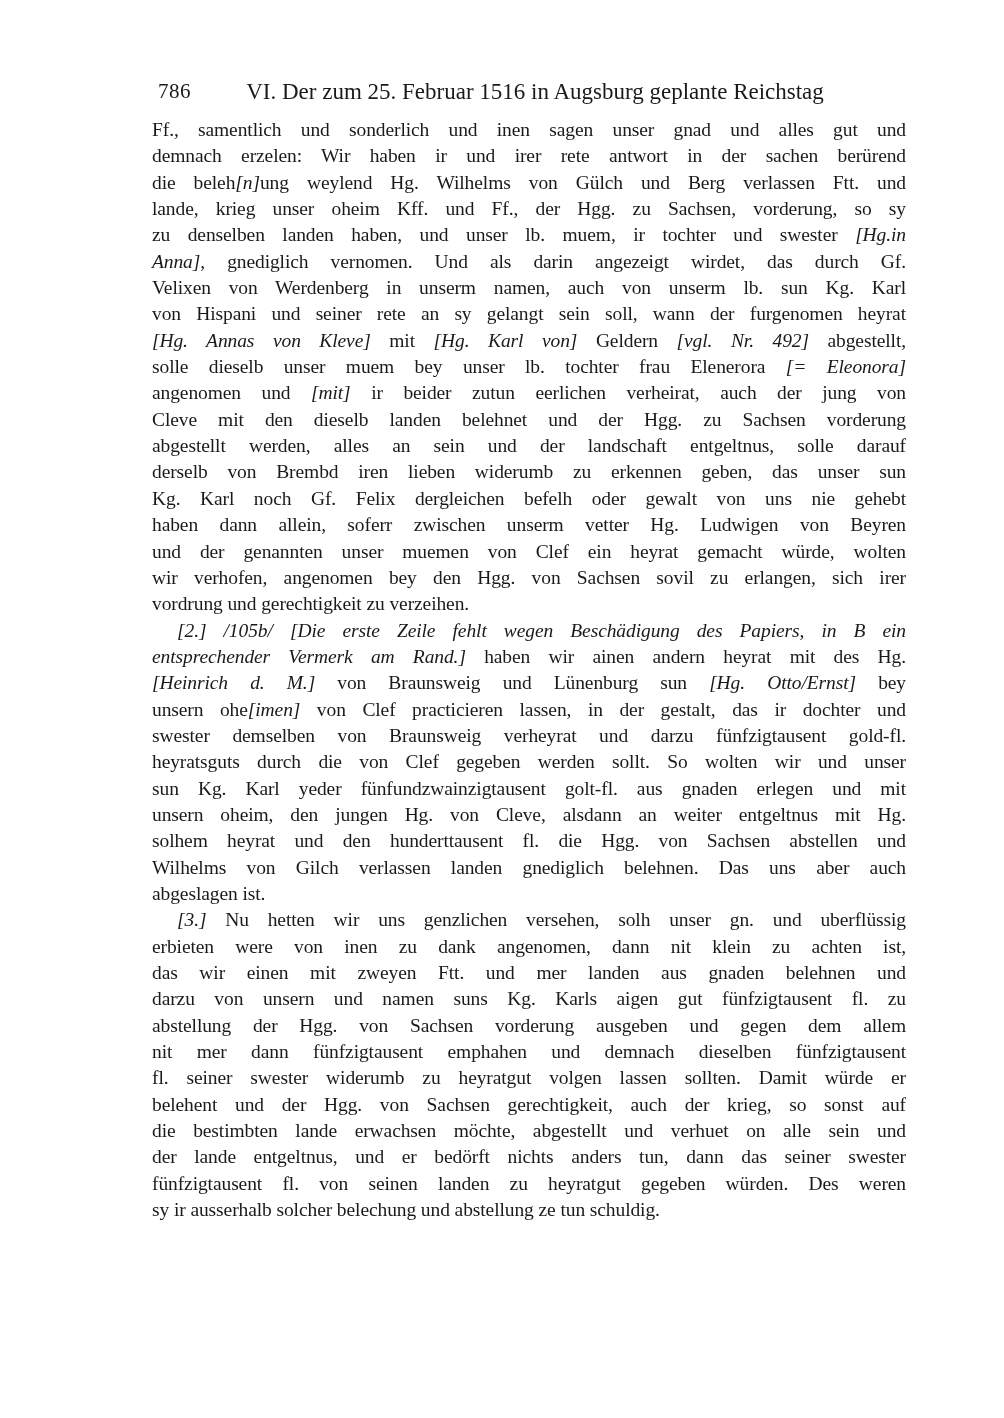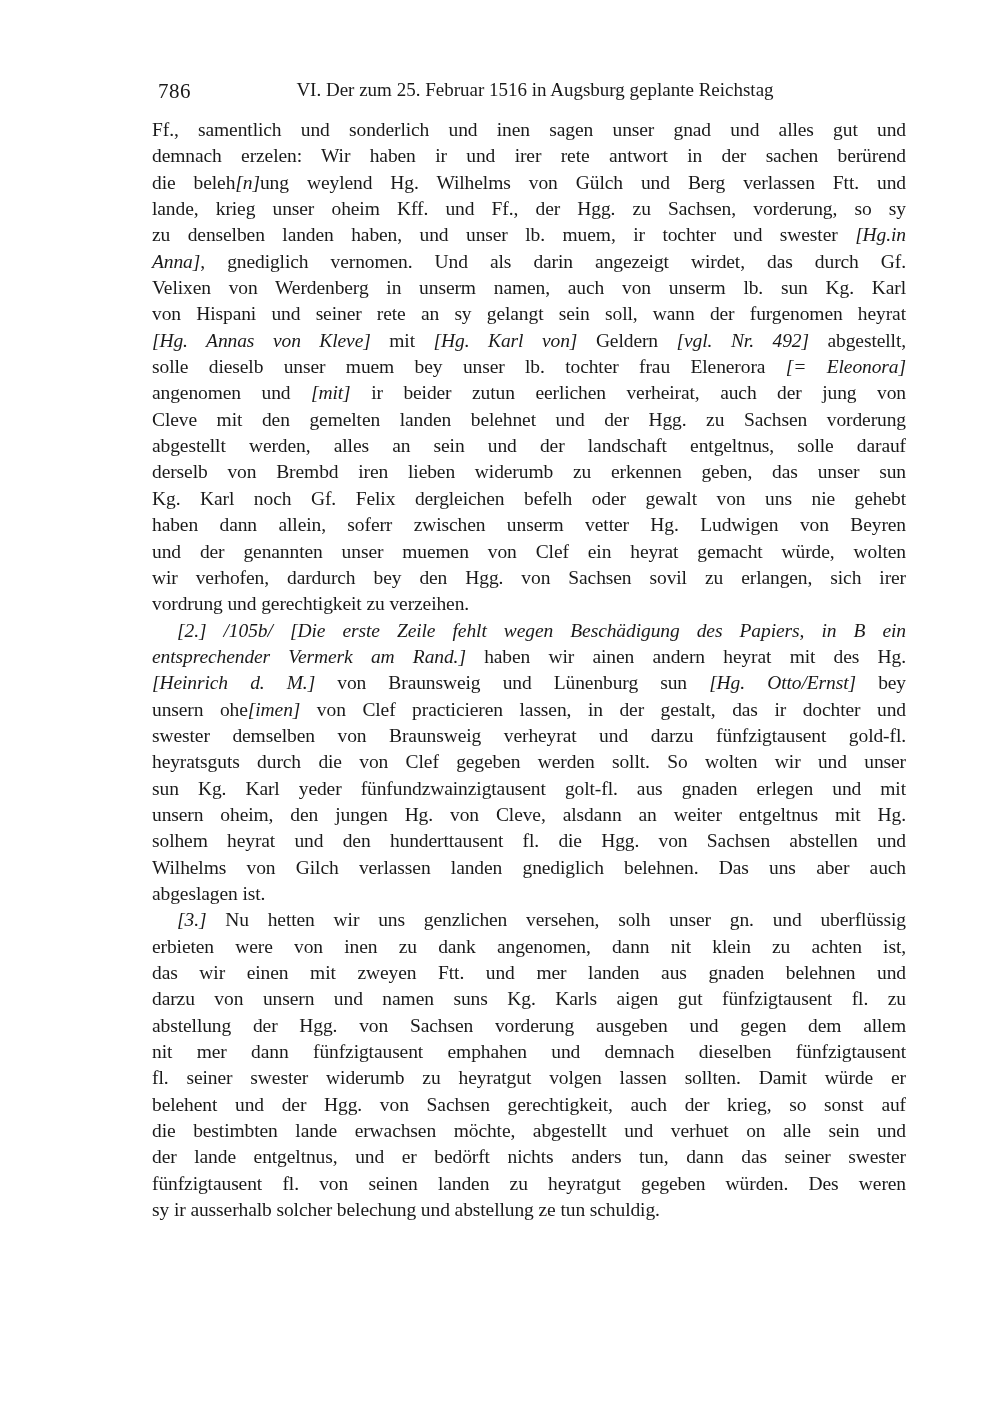--- a/index.html
+++ b/index.html
@@ -26,21 +26,21 @@
   .page-num {
     position: absolute;
     left: 0;
     top: 0;
     font-size: 21px;
     letter-spacing: 0.5px;
   }
   .head-title {
     display: block;
     text-align: center;
-    font-size: 19px;
+    font-size: 23px;
   }
   .text-block {
     position: absolute;
     top: 117px;
     left: 152px;
     width: 754px;
     font-size: 19.5px;
     line-height: 26.35px;
     letter-spacing: -0.1px;
   }
@@ -72,27 +72,27 @@
       <div class="line"><span class="">demnach erzelen: Wir haben ir und irer rete antwort in der sachen berürend</span></div>
       <div class="line"><span class="">die beleh</span><span class="it">[n]</span><span class="">ung weylend Hg. Wilhelms von Gülch und Berg verlassen Ftt. und</span></div>
       <div class="line"><span class="">lande, krieg unser oheim Kff. und Ff., der Hgg. zu Sachsen, vorderung, so sy</span></div>
       <div class="line"><span class="">zu denselben landen haben, und unser lb. muem, ir tochter und swester </span><span class="it">[Hg.in</span></div>
       <div class="line"><span class="it">Anna]</span><span class="">, gnediglich vernomen. Und als darin angezeigt wirdet, das durch Gf.</span></div>
       <div class="line"><span class="">Velixen von Werdenberg in unserm namen, auch von unserm lb. sun Kg. Karl</span></div>
       <div class="line"><span class="">von Hispani und seiner rete an sy gelangt sein soll, wann der furgenomen heyrat</span></div>
       <div class="line"><span class="it">[Hg. Annas von Kleve]</span><span class=""> mit </span><span class="it">[Hg. Karl von]</span><span class=""> Geldern </span><span class="it">[vgl. Nr. 492]</span><span class=""> abgestellt,</span></div>
       <div class="line"><span class="">solle dieselb unser muem bey unser lb. tochter frau Elenerora </span><span class="it">[= Eleonora]</span></div>
       <div class="line"><span class="">angenomen und </span><span class="it">[mit]</span><span class=""> ir beider zutun eerlichen verheirat, auch der jung von</span></div>
-      <div class="line"><span class="">Cleve mit den gemelten landen belehnet und der Hgg. zu Sachsen vorderung</span></div>
+      <div class="line"><span class="">Cleve mit den dieselb landen belehnet und der Hgg. zu Sachsen vorderung</span></div>
       <div class="line"><span class="">abgestellt werden, alles an sein und der landschaft entgeltnus, solle darauf</span></div>
       <div class="line"><span class="">derselb von Brembd iren lieben widerumb zu erkennen geben, das unser sun</span></div>
       <div class="line"><span class="">Kg. Karl noch Gf. Felix dergleichen befelh oder gewalt von uns nie gehebt</span></div>
       <div class="line"><span class="">haben dann allein, soferr zwischen unserm vetter Hg. Ludwigen von Beyren</span></div>
       <div class="line"><span class="">und der genannten unser muemen von Clef ein heyrat gemacht würde, wolten</span></div>
-      <div class="line"><span class="">wir verhofen, dardurch bey den Hgg. von Sachsen sovil zu erlangen, sich irer</span></div>
+      <div class="line"><span class="">wir verhofen, angenomen bey den Hgg. von Sachsen sovil zu erlangen, sich irer</span></div>
       <div class="line last"><span class="">vordrung und gerechtigkeit zu verzeihen.</span></div>
       <div class="line indent"><span class="it">[2.] /105b/ [Die erste Zeile fehlt wegen Beschädigung des Papiers, in B ein</span></div>
       <div class="line"><span class="it">entsprechender Vermerk am Rand.]</span><span class=""> haben wir ainen andern heyrat mit des Hg.</span></div>
       <div class="line"><span class="it">[Heinrich d. M.]</span><span class=""> von Braunsweig und Lünenburg sun </span><span class="it">[Hg. Otto/Ernst]</span><span class=""> bey</span></div>
       <div class="line"><span class="">unsern ohe</span><span class="it">[imen]</span><span class=""> von Clef practicieren lassen, in der gestalt, das ir dochter und</span></div>
       <div class="line"><span class="">swester demselben von Braunsweig verheyrat und darzu fünfzigtausent gold-fl.</span></div>
       <div class="line"><span class="">heyratsguts durch die von Clef gegeben werden sollt. So wolten wir und unser</span></div>
       <div class="line"><span class="">sun Kg. Karl yeder fünfundzwainzigtausent golt-fl. aus gnaden erlegen und mit</span></div>
       <div class="line"><span class="">unsern oheim, den jungen Hg. von Cleve, alsdann an weiter entgeltnus mit Hg.</span></div>
       <div class="line"><span class="">solhem heyrat und den hunderttausent fl. die Hgg. von Sachsen abstellen und</span></div>

